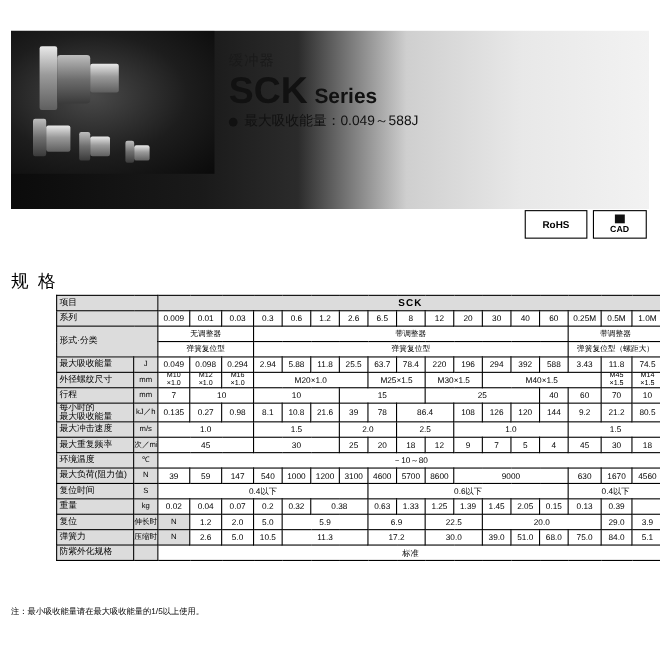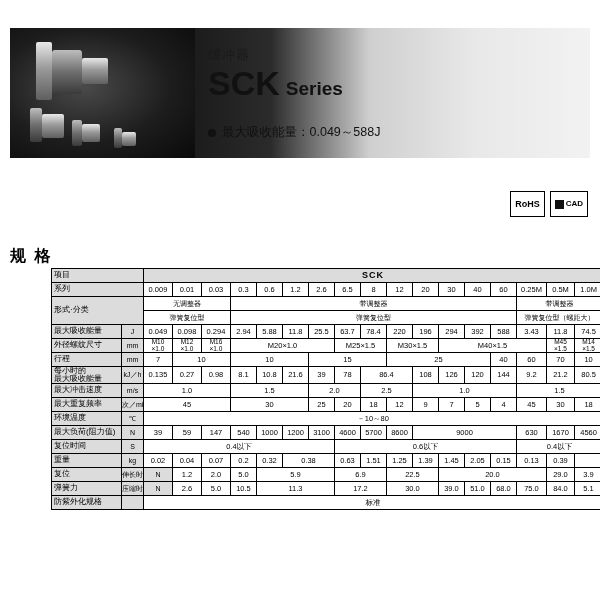--- a/index.html
+++ b/index.html
@@ -9,58 +9,58 @@
     font-family:"Liberation Sans", sans-serif;
     color:#000;
     overflow:hidden;
   }
   .page{position:relative;width:600px;height:600px;}
 
   
   .header{
     position:relative;
     margin:28px 10px 0 10px;
-    height:130px;
+    height:162px;
     background:linear-gradient(90deg,#0b0b0b 0%,#1a1a1a 30%,#2b2b2b 45%,#cfcfcf 62%,#e8e8e8 80%,#f2f2f2 100%);
     overflow:hidden;
   }
   .photo{
     position:absolute;left:0;top:0;width:185px;height:130px;
     background:radial-gradient(ellipse at 40% 45%, #4a4a4a 0%, #1d1d1d 55%, #0a0a0a 100%);
   }
   
   .cyl{position:absolute;background:linear-gradient(180deg,#e9e9e9,#9a9a9a 45%,#5f5f5f 100%);border-radius:2px;}
   .cyl.dark{background:linear-gradient(180deg,#bdbdbd,#6e6e6e 50%,#3a3a3a 100%);}
   .hdr-text{
     position:absolute;left:198px;top:18px;color:#111;
   }
   .hdr-cn{font-size:13px;letter-spacing:1px;margin-bottom:2px;color:#1a1a1a;}
   .hdr-title{font-size:34px;font-weight:bold;line-height:1;letter-spacing:0px;}
   .hdr-title .series{font-size:19px;font-weight:bold;margin-left:6px;letter-spacing:0;}
   .hdr-bullet{
-    margin-top:24px;font-size:12.5px;color:#111;display:flex;align-items:center;
+    margin-top:2px;font-size:12.5px;color:#111;display:flex;align-items:center;
   }
   .dot{display:inline-block;width:8px;height:8px;border-radius:50%;background:#111;margin-right:6px;}
 
   
   .logos{position:absolute;right:12px;top:163px;display:flex;gap:5px;align-items:center;}
   .logo-box{
     border:1px solid #000;background:#fff;
     font-size:8px;font-weight:bold;line-height:1;
-    padding:3px 4px;display:flex;flex-direction:column;align-items:center;justify-content:center;
+    padding:3px 15px;display:flex;flex-direction:column;align-items:center;justify-content:center;
     height:18px;
   }
   .logo-rohs{letter-spacing:0px;font-size:9px;}
-  .logo-cad{display:flex;flex-direction:row;align-items:center;gap:2px;}
+  .logo-cad{display:flex;flex-direction:column;align-items:center;gap:2px;}
   .cad-sq{width:9px;height:9px;background:#111;}
 
   
   .spec-title{
     position:absolute;left:10px;top:218px;
-    font-size:16px;font-weight:bold;letter-spacing:2px;
+    font-size:16px;font-weight:normal;letter-spacing:2px;
   }
 
   
   .tbl-wrap{position:absolute;left:10px;top:240px;width:580px;}
   table{border-collapse:collapse;width:580px;table-layout:fixed;margin-left:41px;}
   td,th{
     border:1px solid #000;
     font-size:7.5px;
     text-align:center;
     vertical-align:middle;
@@ -316,21 +316,21 @@
           <tr>
             <td class="lbl shade">重量</td>
             <td class="unit shade">kg</td>
             <td>0.02</td>
             <td>0.04</td>
             <td>0.07</td>
             <td>0.2</td>
             <td>0.32</td>
             <td colspan="2">0.38</td>
             <td>0.63</td>
-            <td>1.51</td>
+            <td>1.33</td>
             <td>1.25</td>
             <td>1.39</td>
             <td>1.45</td>
             <td>2.05</td>
             <td>0.15</td>
             <td>0.13</td>
             <td>0.39</td>
           </tr>
           <tr>
             <td class="lbl shade">复位</td>
@@ -369,14 +369,15 @@
           </tr>
           <tr>
             <td class="lbl shade">防紫外化规格</td>
             <td class="unit shade"></td>
             <td colspan="17">标准</td>
           </tr>
         </tbody>
     </table>
   </div>
 
+  <div class="note">注：最小吸收能量请在最大吸收能量的1/5以上使用。</div>
 
 </div>
 
 </body></html>

